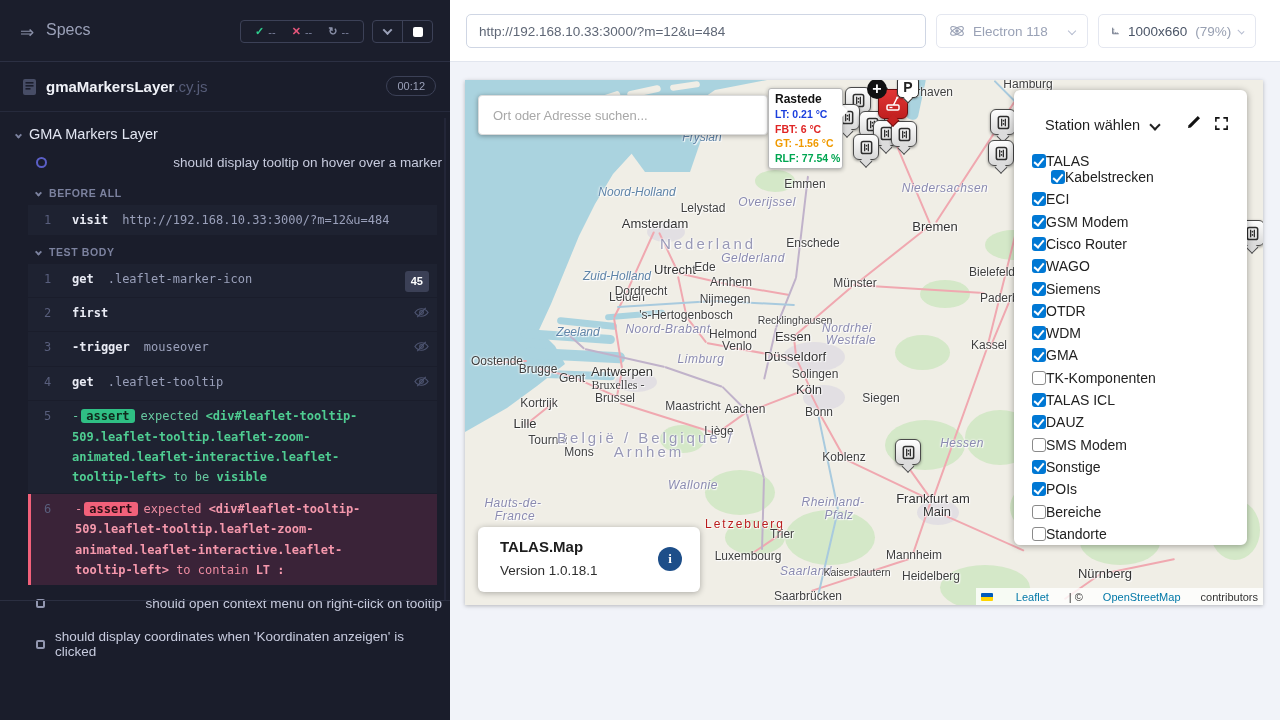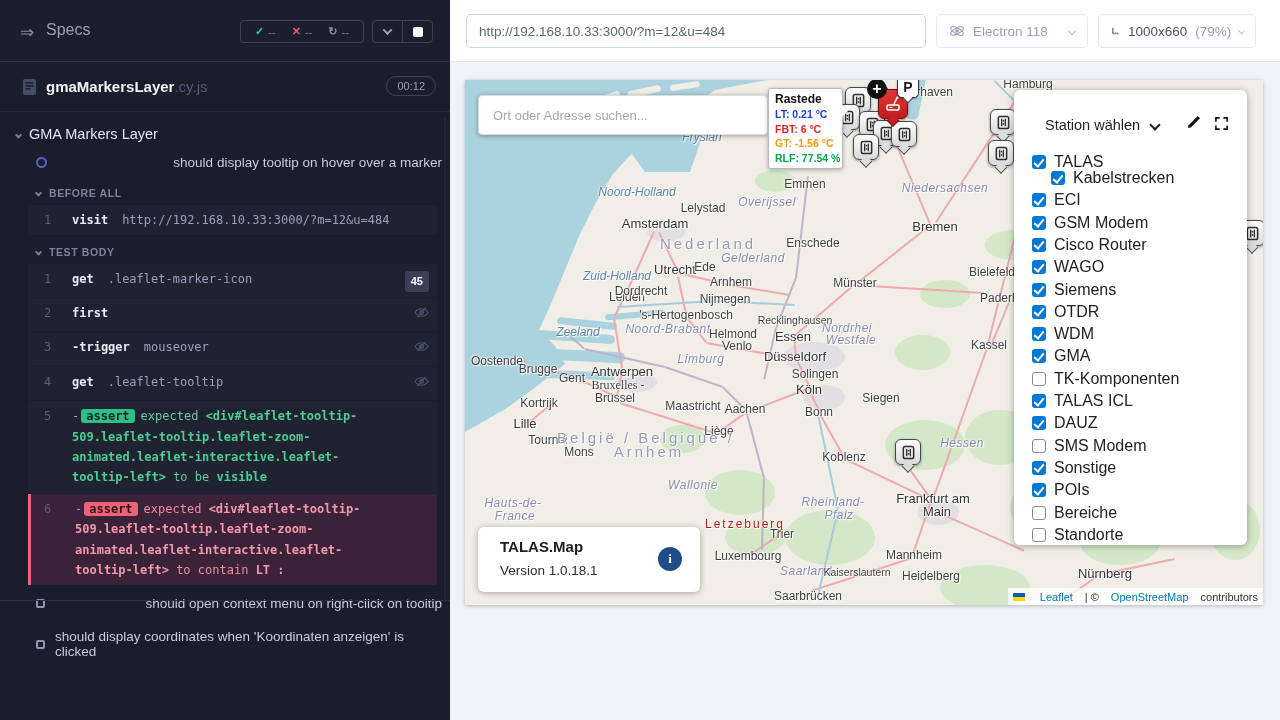--- a/index.html
+++ b/index.html
@@ -89,30 +89,30 @@
   #searchbox::placeholder { color:#a8a8a8; }
   #mtooltip { position:absolute; left:303px; top:8px; width:75px; background:#fff; border:1px solid #b9b9b9; border-radius:3px; box-shadow:0 1px 4px rgba(0,0,0,.3); padding:3px 6px; z-index:40; }
   #mtooltip:after { content:""; position:absolute; right:-6px; top:16px; border:6px solid transparent; border-right:none; border-left:6px solid #fff; }
   #mtooltip .tt-title { font-size:12px; font-weight:bold; color:#111; margin-bottom:1px; }
   .tt-row { font-size:10.5px; font-weight:bold; line-height:14.5px; white-space:nowrap; }
   #panel { position:absolute; left:549px; top:10px; width:233px; height:455px; background:#fff; border-radius:6px; box-shadow:0 1px 7px rgba(0,0,0,.35); z-index:50; }
   #panel-title { position:absolute; left:31px; top:27px; font-size:14.5px; color:#1f1f1f; }
   #panel-chev { position:absolute; left:137px; top:31px; width:8px; height:8px; border-left:2px solid #222; border-bottom:2px solid #222; transform:rotate(-45deg); }
   #pencil-ico { position:absolute; left:172px; top:24px; }
   #expand-ico { position:absolute; left:200px; top:26px; }
-  .chk-item { position:absolute; display:flex; align-items:center; gap:8px; font-size:16px; color:#222; }
+  .chk-item { position:absolute; display:flex; align-items:center; font-size:14px; color:#222; }
   .cb { width:14px; height:14px; border-radius:3px; flex:0 0 auto; position:relative; }
   .cb.on { background:#0078d4; }
   .cb.on:after { content:""; position:absolute; left:4px; top:1.5px; width:4px; height:8px; border:solid #fff; border-width:0 2px 2px 0; transform:rotate(40deg); }
   .cb.off { background:#fff; border:1px solid #8a8a8a; }
   #vercard { position:absolute; left:13px; top:447px; width:222px; height:65px; background:#fff; border-radius:6px; box-shadow:0 1px 6px rgba(0,0,0,.3); z-index:30; }
   #vercard .vt { position:absolute; left:22px; top:11px; font-size:15px; font-weight:bold; color:#1d1d1d; }
   #vercard .vv { position:absolute; left:22px; top:36px; font-size:13.5px; color:#2e2e2e; }
   #info-ico { position:absolute; right:18px; top:20px; width:24px; height:24px; border-radius:50%; background:#1d4e89; color:#fff; font-size:13px; font-weight:bold; font-family:"Liberation Serif",serif; display:flex; align-items:center; justify-content:center; }
-  #attrib { position:absolute; right:0; bottom:0; height:17px; background:rgba(255,255,255,.8); display:flex; align-items:center; padding:0 5px; font-size:11px; color:#333; z-index:45; gap:12px; }
+  #attrib { position:absolute; right:0; bottom:0; height:17px; background:rgba(255,255,255,.8); display:flex; align-items:center; padding:0 5px; font-size:11px; color:#333; z-index:45; gap:20px; }
   #attrib a { color:#0078a8; text-decoration:none; }
   .uaflag { display:inline-block; width:12px; height:8px; background:linear-gradient(#005bbb 50%,#ffd500 50%); margin-right:3px; border-radius:1px; }
 </style>
 </head>
 <body>
 
 <div id="app">
 
   <aside id="runner">
     <div id="rheader">

